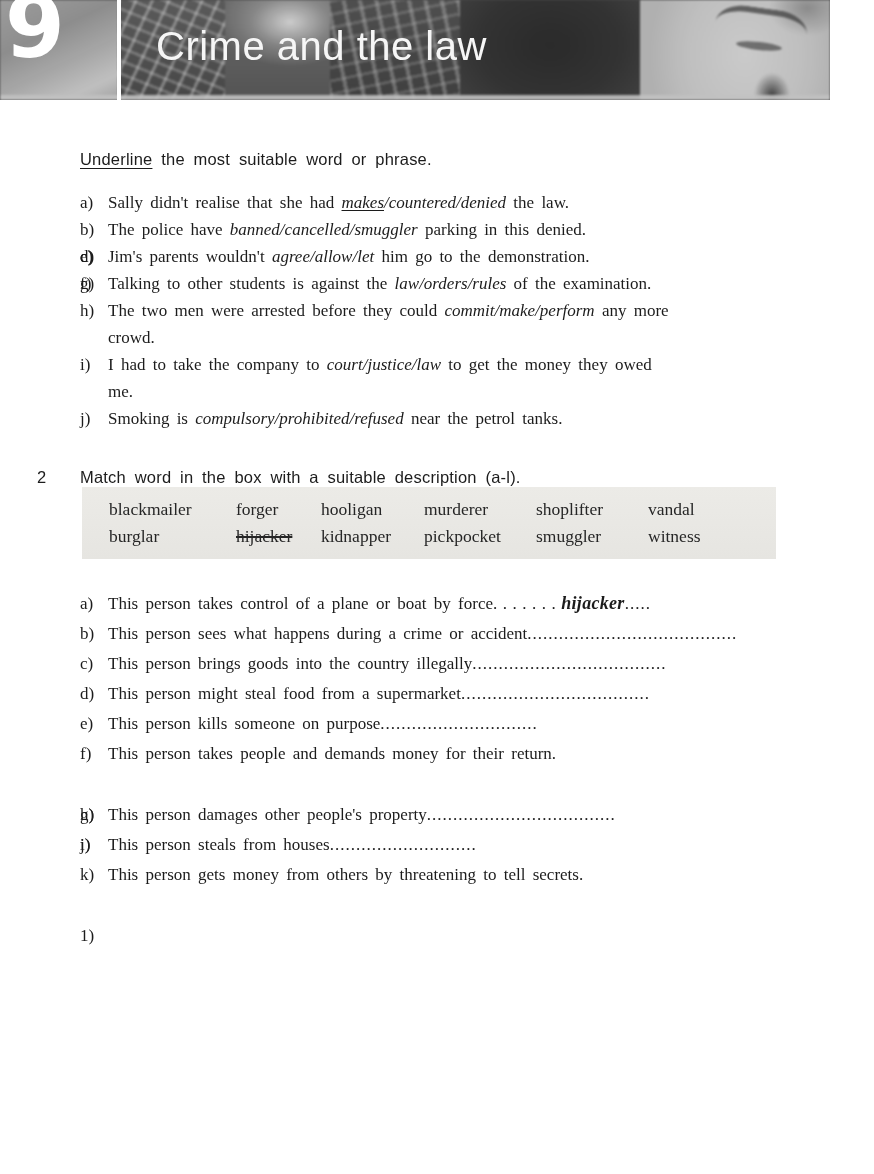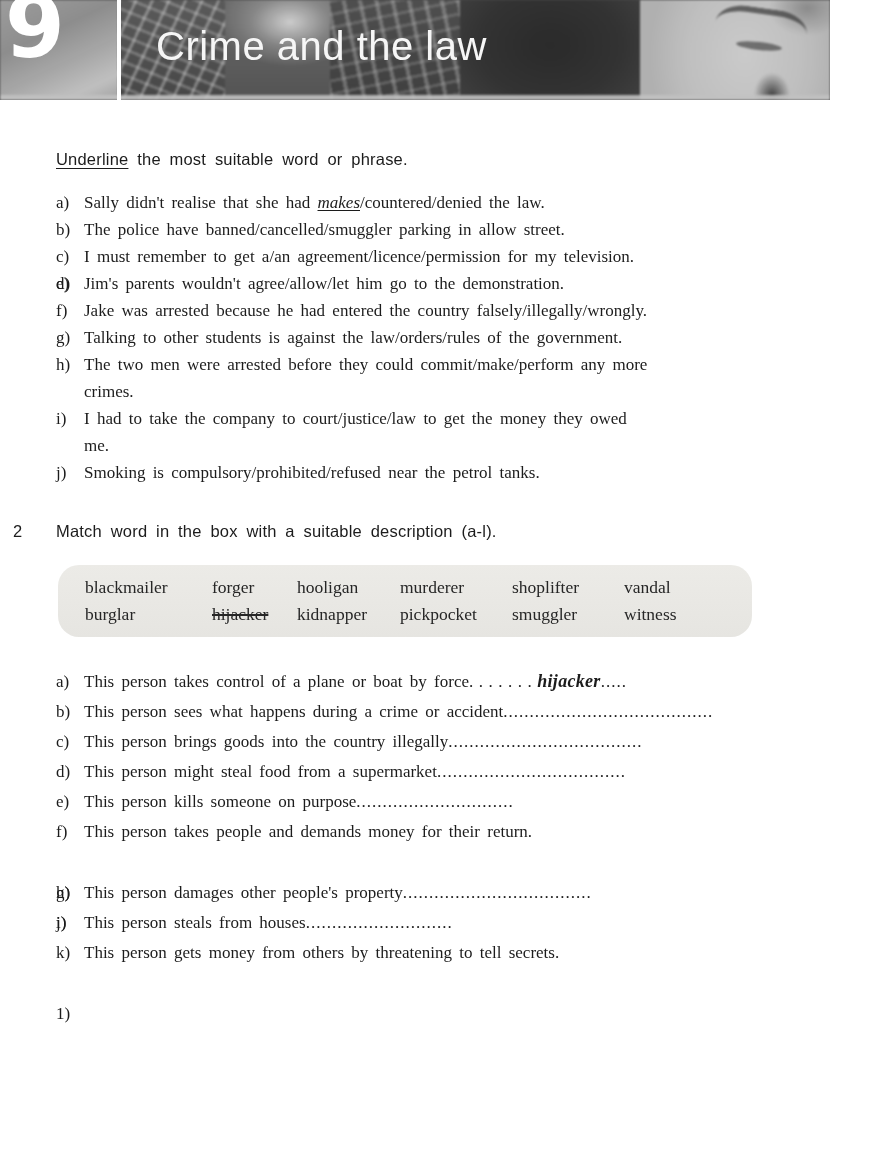--- a/index.html
+++ b/index.html
@@ -52,47 +52,46 @@
     line-height:1;letter-spacing:0;
   }
   .header-divider{position:absolute;left:117px;top:0;width:4px;height:100%;background:#ffffff;}
   .header-title{
     position:absolute;left:156px;top:24px;
     font-family:"Liberation Sans", sans-serif;font-weight:normal;font-size:40px;color:#f6f6f6;
     letter-spacing:0.5px;
   }
 
   
-  .content{position:relative;padding:0 0 0 56px;width:700px;}
+  .content{position:relative;padding:0 0 0 80px;width:700px;}
 
   .instruction{
     margin-top:50px;
     font-family:"Liberation Sans", sans-serif;font-size:16.5px;color:#1c1c1c;
     word-spacing:4px;letter-spacing:0.2px;
   }
   .instruction .u{text-decoration:underline;text-underline-offset:3px;}
 
   .ex1-items{margin-top:20px;}
   .item{position:relative;padding-left:28px;line-height:27px;font-size:17px;word-spacing:3px;width:680px;}
   .item .letter{position:absolute;left:0;top:0;}
-  .seg-i{white-space:nowrap;}
+  .seg-i{font-style:italic;white-space:nowrap;}
   .seg-iu{font-style:italic;text-decoration:underline;text-underline-offset:2px;white-space:nowrap;}
 
   .ex2-heading{
     position:relative;margin-top:36px;
     font-family:"Liberation Sans", sans-serif;font-size:16.5px;color:#1c1c1c;
     word-spacing:4px;letter-spacing:0.2px;
   }
   .ex2-heading .num{position:absolute;left:-43px;top:0;}
 
   .word-box{
-    margin-top:24px;margin-left:2px;width:667px;
+    margin-left:2px;width:667px;
     background:linear-gradient(180deg,#ecebe7,#e6e5e1);
     padding:9px 0 9px 27px;
-    border-radius:21px;
   }
   .word-box .wrow{
     display:grid;grid-template-columns:127px 85px 103px 112px 112px auto;
     line-height:27px;font-size:17.5px;color:#262626;word-spacing:2px;
   }
   .word-box .strike{text-decoration:line-through;text-decoration-thickness:2px;}
 
   .ex2-items{margin-top:31px;}
   .ex2-items .item{margin-bottom:3px;}
   .ex2-items .item.gap{margin-bottom:34px;}
@@ -122,27 +121,27 @@
     <div class="header-divider"></div>
     <div class="header-title">Crime and the law</div>
   </div>
 
   <div class="content">
 
     <div class="instruction"><span class="u">Underline</span><span> the most suitable word or phrase.</span></div>
 
     <div class="ex1-items" id="ex1-items">
         <div class="item"><span class="letter">a)</span><span class="txt"><span class="seg-n">Sally didn't realise that she had </span><span class="seg-iu">makes</span><span class="seg-i">/countered/denied</span><span class="seg-n"> the law.</span></span></div>
-        <div class="item"><span class="letter">b)</span><span class="txt"><span class="seg-n">The police have </span><span class="seg-i">banned/cancelled/smuggler</span><span class="seg-n"> parking in allow street.</span></span></div>
-        <div class="item"><span class="letter">c)</span><span class="txt"><span class="seg-n">I must remember to get a/an </span><span class="seg-i">agreement/licence/permission</span><span class="seg-n"> for my television.</span></span></div>
+        <div class="item"><span class="letter">b)</span><span class="txt"><span class="seg-n">The police have </span><span class="seg-i">banned/cancelled/smuggler</span><span class="seg-n"> parking in this denied.</span></span></div>
+        <div class="item"><span class="letter">c)</span></div>
         <div class="item"><span class="letter">d)</span></div>
         <div class="item"><span class="letter">e)</span><span class="txt"><span class="seg-n">Jim's parents wouldn't </span><span class="seg-i">agree/allow/let</span><span class="seg-n"> him go to the demonstration.</span></span></div>
-        <div class="item"><span class="letter">f)</span><span class="txt"><span class="seg-n">Jake was arrested because he had entered the country </span><span class="seg-i">falsely/illegally/wrongly</span><span class="seg-n">.</span></span></div>
-        <div class="item"><span class="letter">g)</span><span class="txt"><span class="seg-n">Talking to other students is against the </span><span class="seg-i">law/orders/rules</span><span class="seg-n"> of the government.</span></span></div>
-        <div class="item"><span class="letter">h)</span><span class="txt"><span class="seg-n">The two men were arrested before they could </span><span class="seg-i">commit/make/perform</span><span class="seg-n"> any more</span><br><span class="seg-n">crimes.</span></span></div>
+        <div class="item"><span class="letter">f)</span></div>
+        <div class="item"><span class="letter">g)</span><span class="txt"><span class="seg-n">Talking to other students is against the </span><span class="seg-i">law/orders/rules</span><span class="seg-n"> of the examination.</span></span></div>
+        <div class="item"><span class="letter">h)</span><span class="txt"><span class="seg-n">The two men were arrested before they could </span><span class="seg-i">commit/make/perform</span><span class="seg-n"> any more</span><br><span class="seg-n">crowd.</span></span></div>
         <div class="item"><span class="letter">i)</span><span class="txt"><span class="seg-n">I had to take the company to </span><span class="seg-i">court/justice/law</span><span class="seg-n"> to get the money they owed</span><br><span class="seg-n">me.</span></span></div>
         <div class="item"><span class="letter">j)</span><span class="txt"><span class="seg-n">Smoking is </span><span class="seg-i">compulsory/prohibited/refused</span><span class="seg-n"> near the petrol tanks.</span></span></div>
       </div>
 
     <div class="ex2-heading">
       <span class="num">2</span><span>Match word in the box with a suitable description (a-l).</span>
     </div>
 
     <div class="word-box" id="word-box">
         <div class="wrow">

